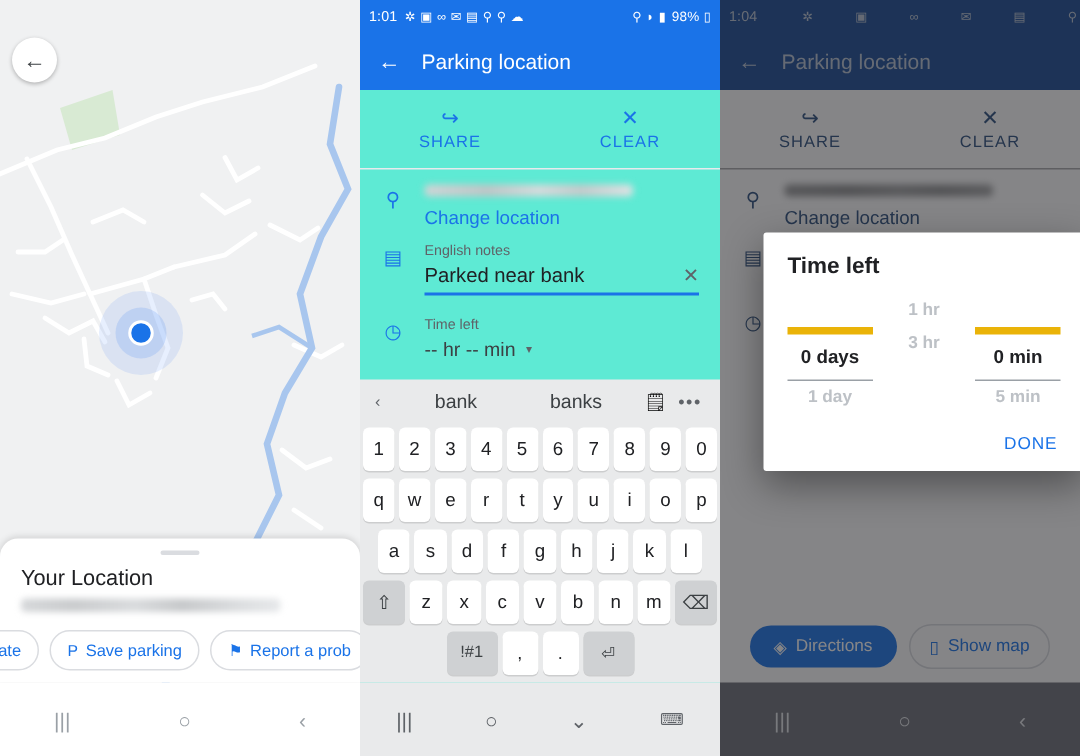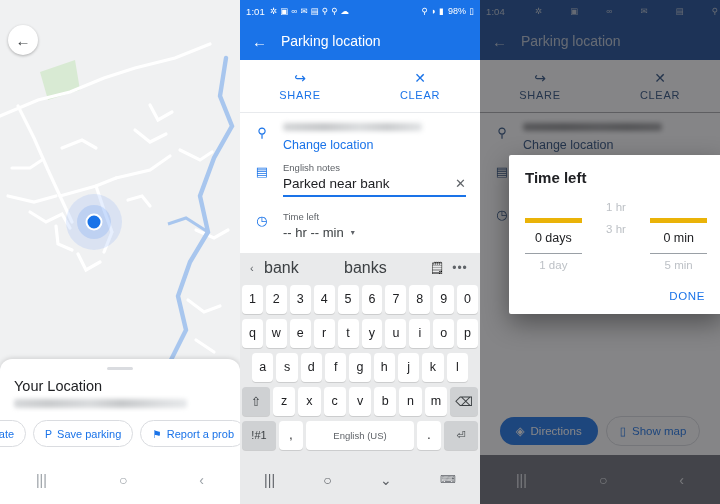--- a/index.html
+++ b/index.html
@@ -36,21 +36,21 @@
         height:25px;padding:0 11px;white-space:nowrap;font-size:11px;color:#1a73e8;background:#fff;}
   .chip .cic{font-size:10.5px;color:#1a73e8;display:flex;align-items:center;}
   .navbar{position:absolute;left:0;right:0;bottom:0;height:49px;display:flex;align-items:center;
           justify-content:space-around;z-index:7;}
   .navbar span{font-size:14px;}
   .nb-light{background:#fff;color:#9aa0a6;}
   .nb-kb{background:#e9eaeb;color:#5f6368;}
   .nb-dim{background:#6d7078;color:#e3e5e8;}
 
   
-  .p2{background:#ffffff;}
+  .p2{background:#5eead4;}
   .appbar{height:38px;background:#1a73e8;display:flex;align-items:center;gap:14px;padding:0 12px;color:#fff;}
   .appbar .bk{font-size:15px;line-height:1;}
   .appbar .ttl{font-size:14px;}
   .actions{display:flex;height:52px;border-bottom:1px solid #e8eaed;}
   .act{flex:1;display:flex;flex-direction:column;align-items:center;justify-content:center;gap:4px;color:#1a73e8;}
   .act .aic{font-size:14px;line-height:1;}
   .act .alb{font-size:11px;letter-spacing:.7px;}
   .row{display:flex;padding:10px 14px 0 14px;gap:13px;}
   .row .lic{width:16px;flex:0 0 16px;display:flex;justify-content:center;padding-top:2px;color:#1a73e8;font-size:13px;}
   .row .body{flex:1;min-width:0;}
@@ -61,21 +61,21 @@
   .flabel{font-size:9.5px;color:#5f6368;margin-bottom:3px;}
   .field{display:flex;align-items:center;border-bottom:2px solid #1a73e8;padding-bottom:4px;}
   .field .val{flex:1;font-size:13.5px;color:#202124;}
   .field .clr{font-size:13px;color:#5f6368;}
   .tval{font-size:13px;color:#3c4043;display:flex;align-items:center;gap:7px;}
   .caret{font-size:8px;color:#5f6368;}
 
   
   .kb{position:absolute;left:0;right:0;bottom:49px;background:#e9eaeb;padding-bottom:3px;}
   .sugg{height:29px;display:flex;align-items:center;padding:0 10px;}
-  .sugg .sg{flex:1;font-size:16px;color:#3c4043;}
+  .sugg .sg{flex:1;text-align:center;font-size:13px;color:#3c4043;}
   .sugg .nav{font-size:11px;color:#5f6368;width:14px;}
   .sugg .emoji{width:26px;text-align:center;font-size:12px;}
   .sugg .more{width:20px;text-align:center;font-size:12px;color:#5f6368;letter-spacing:1px;}
   .krow{display:flex;justify-content:center;gap:3px;padding:2.5px 2px;}
   .key{background:#fff;border-radius:4px;height:29px;flex:1;display:flex;align-items:center;
        justify-content:center;font-size:12.5px;color:#202124;box-shadow:0 1px 0 rgba(0,0,0,.12);}
   .key.dark{background:#cfd1d3;color:#3c4043;flex:0 0 28px;}
   .key.spc{flex:3.1;font-size:9.5px;color:#5f6368;}
   .key.sm{flex:0 0 24px;font-size:12px;}
   .key.fn{flex:0 0 34px;font-size:11px;}
@@ -89,21 +89,21 @@
   .btnrow{position:absolute;left:0;right:0;bottom:49px;display:flex;gap:8px;align-items:center;
           justify-content:center;padding:9px 0;background:#fff;}
   .btn-fill{background:#1a73e8;color:#fff;border-radius:18px;height:28px;display:flex;align-items:center;
             gap:6px;padding:0 16px;font-size:11.5px;}
   .btn-out{border:1px solid #dadce0;color:#1a73e8;border-radius:18px;height:28px;display:flex;
            align-items:center;gap:6px;padding:0 13px;font-size:11.5px;background:#fff;}
   .dialog{position:absolute;left:29px;top:155px;width:182px;background:#fff;border-radius:2px;
           box-shadow:0 9px 26px rgba(0,0,0,.4);z-index:9;padding:14px 16px 8px 16px;}
   .dlg-t{font-size:15px;color:#202124;font-weight:bold;margin-bottom:10px;}
   .pickers{display:flex;gap:6px;}
-  .pk{flex:1;text-align:right;}
+  .pk{flex:1;text-align:right;font-weight:bold;}
   .pk .gh{font-size:11.5px;color:#bdc1c6;height:22px;display:flex;align-items:center;justify-content:center;}
   .pk .sel{font-size:12.5px;color:#202124;height:30px;display:flex;align-items:center;justify-content:center;
            border-top:5px solid #eab308;border-bottom:1px solid #9aa0a6;}
   .dlg-done{text-align:right;color:#1a73e8;font-size:11.5px;letter-spacing:.6px;padding:14px 2px 4px 0;}
 </style>
 </head>
 <body>
 
 <div class="stage">
 
@@ -306,21 +306,20 @@
         <div class="key">c</div>
         <div class="key">v</div>
         <div class="key">b</div>
         <div class="key">n</div>
         <div class="key">m</div>
         <div class="key dark">⌫</div>
       </div>
       <div class="krow">
         <div class="key dark fn">!#1</div>
         <div class="key sm">,</div>
-        <div class="key spc">English (US)</div>
         <div class="key sm">.</div>
         <div class="key dark fn">⏎</div>
       </div>
     </div>
 
     <div class="navbar nb-kb">
       <span>|||</span>
       <span>○</span>
       <span>⌄</span>
       <span style="font-size:11px">⌨</span>

